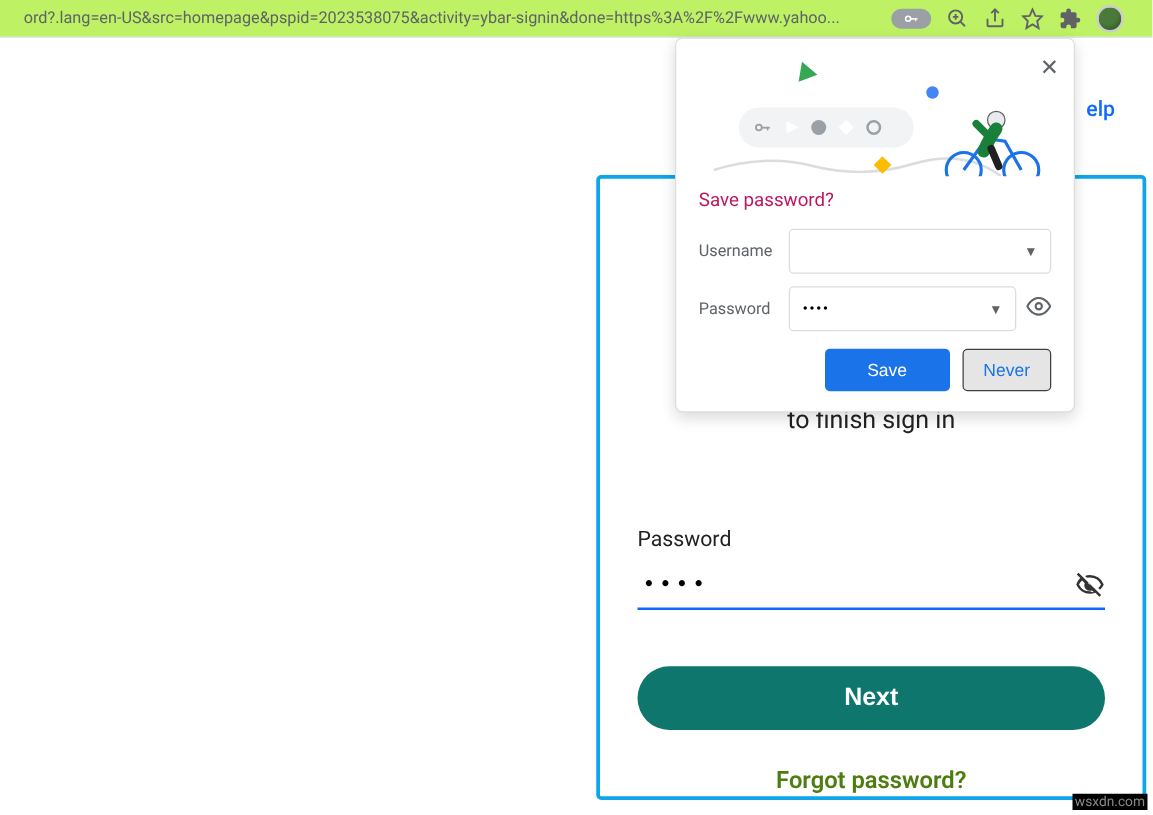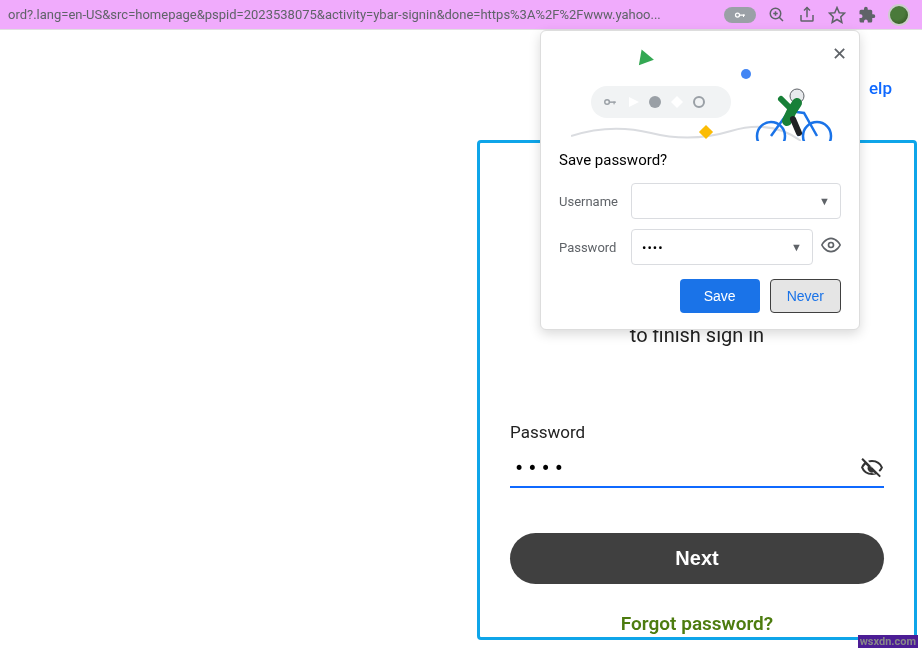--- a/index.html
+++ b/index.html
@@ -1,64 +1,64 @@
 <!DOCTYPE html>
 <html><head>
   <meta charset="utf-8">
   <style>
     * { box-sizing: border-box; margin: 0; padding: 0; }
     body { font-family: -apple-system, BlinkMacSystemFont, "Segoe UI", Roboto, Arial, sans-serif; background: #fff; width: 922px; height: 652px; overflow: hidden; position: relative; }
     
     
-    .browser-bar { height: 30px; display: flex; align-items: center; background: #f0abfc; border-bottom: 1px solid #e0e0e0; padding: 0 4px; }
+    .browser-bar { height: 30px; display: flex; align-items: center; background: #bef264; border-bottom: 1px solid #e0e0e0; padding: 0 15px; }
     .url-text { flex: 1; font-size: 13px; color: #5f6368; white-space: nowrap; overflow: hidden; padding-left: 4px; }
     .browser-icons { display: flex; align-items: center; gap: 12px; padding: 0 8px; }
     .b-icon { width: 18px; height: 18px; display: flex; align-items: center; justify-content: center; color: #5f6368; }
     .key-badge { background: #9aa0a6; border-radius: 12px; padding: 2px 8px; display: flex; align-items: center; }
     .avatar { width: 22px; height: 22px; border-radius: 50%; background: radial-gradient(circle at 40% 35%, #4a7a3a 45%, #2a4a1a 100%); border: 2px solid #ccc; }
     
     
     .help-link { position: absolute; right: 30px; top: 78px; font-size: 17px; color: #0f69ff; font-weight: 500; text-align: right; }
     
     
     .login-card { position: absolute; left: 477px; top: 140px; width: 440px; height: 500px; background: #fff; border: 3px solid #0ea5e9; border-radius: 4px; padding: 0 30px; }
     .subtitle { text-align: center; font-size: 20px; color: #222; margin-top: 180px; }
     .pw-section { margin-top: 75px; }
     .pw-label { font-size: 17px; color: #222; }
     .pw-row { display: flex; align-items: center; border-bottom: 2px solid #0f69ff; margin-top: 14px; padding-bottom: 6px; }
     .pw-input { flex: 1; border: none; outline: none; font-size: 17px; letter-spacing: 3px; font-family: monospace; padding-left: 4px; }
     .pw-toggle { width: 24px; height: 24px; color: #333; }
-    .next-btn { width: 100%; background: #404040; color: #fff; border: none; border-radius: 28px; padding: 14px 0; font-size: 20px; font-weight: 600; margin-top: 45px; cursor: pointer; }
+    .next-btn { width: 100%; background: #0f766e; color: #fff; border: none; border-radius: 28px; padding: 14px 0; font-size: 20px; font-weight: 600; margin-top: 45px; cursor: pointer; }
     .forgot { display: block; text-align: center; color: #4d7c0f; font-size: 19px; font-weight: 600; margin-top: 28px; }
     
     
     .popup { position: absolute; left: 540px; top: 30px; width: 320px; background: #fff; border: 1px solid #ddd; border-radius: 6px; box-shadow: 0 4px 12px rgba(0,0,0,0.15); z-index: 100; }
     .popup-close { position: absolute; right: 8px; top: 8px; font-size: 18px; color: #5f6368; cursor: pointer; padding: 4px; }
     .popup-illustration { height: 110px; position: relative; overflow: hidden; }
     .pill { position: absolute; left: 50px; top: 55px; width: 140px; height: 32px; background: #f1f3f4; border-radius: 16px; display: flex; align-items: center; padding: 0 10px; gap: 10px; }
     .pill-key { color: #9aa0a6; }
     .pill-dot { width: 12px; height: 12px; border-radius: 50%; }
     .green-tri { position: absolute; left: 95px; top: 18px; width: 0; height: 0; border-left: 8px solid transparent; border-right: 8px solid transparent; border-bottom: 14px solid #34a853; transform: rotate(-20deg); }
     .blue-dot { position: absolute; left: 200px; top: 38px; width: 10px; height: 10px; background: #4285f4; border-radius: 50%; }
     .yellow-sq { position: absolute; left: 160px; top: 96px; width: 10px; height: 10px; background: #fbbc04; transform: rotate(45deg); }
     .cyclist { position: absolute; right: 20px; top: 40px; }
     .wavy-line { position: absolute; left: 30px; top: 90px; width: 230px; height: 30px; }
     .popup-body { padding: 10px 18px 16px 18px; }
-    .popup-title { font-size: 15px; color: #000000; margin-bottom: 14px; }
+    .popup-title { font-size: 15px; color: #be185d; margin-bottom: 14px; }
     .popup-row { display: flex; align-items: center; margin-bottom: 10px; gap: 8px; }
     .popup-row-label { width: 64px; font-size: 13px; color: #5f6368; }
     .popup-field { flex: 1; height: 36px; border: 1px solid #dadce0; border-radius: 4px; display: flex; align-items: center; padding: 0 10px; font-size: 13px; }
     .popup-field-text { flex: 1; letter-spacing: 1px; }
     .chevron { color: #5f6368; font-size: 11px; }
     .eye-btn { width: 20px; color: #5f6368; }
     .popup-actions { display: flex; justify-content: flex-end; gap: 10px; margin-top: 14px; }
-    .btn-save { background: #1a73e8; color: #fff; border: none; border-radius: 4px; padding: 8px 24px; font-size: 14px; font-weight: 500; cursor: pointer; }
+    .btn-save { background: #1a73e8; color: #fff; border: none; border-radius: 4px; padding: 8px 34px; font-size: 14px; font-weight: 500; cursor: pointer; }
     .btn-never { background: #e5e5e5; color: #1a73e8; border: 1px solid #404040; border-radius: 4px; padding: 8px 16px; font-size: 14px; cursor: pointer; }
     
-    .watermark { position: absolute; right: 4px; bottom: 4px; font-size: 11px; color: #888; background: #4c1d95; padding: 0 2px; font-weight: bold; }
+    .watermark { position: absolute; right: 4px; bottom: 4px; font-size: 11px; color: #888; background: #000000; padding: 0 2px; }
   </style>
 </head>
 <body>
 
 <div class="browser-bar">
   <div class="url-text">ord?.lang=en-US&amp;src=homepage&amp;pspid=2023538075&amp;activity=ybar-signin&amp;done=https%3A%2F%2Fwww.yahoo...</div>
   <div class="browser-icons">
     <div class="key-badge">
       <svg width="16" height="12" viewBox="0 0 24 24" fill="#fff">
           <circle cx="7" cy="12" r="4" fill="none" stroke="#fff" stroke-width="2.5"></circle>

